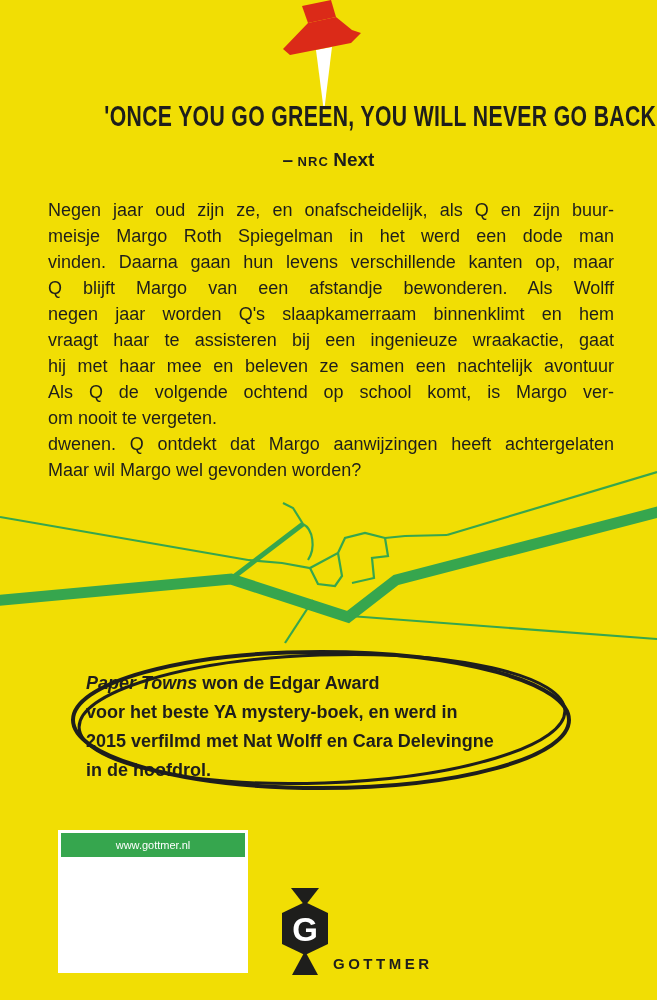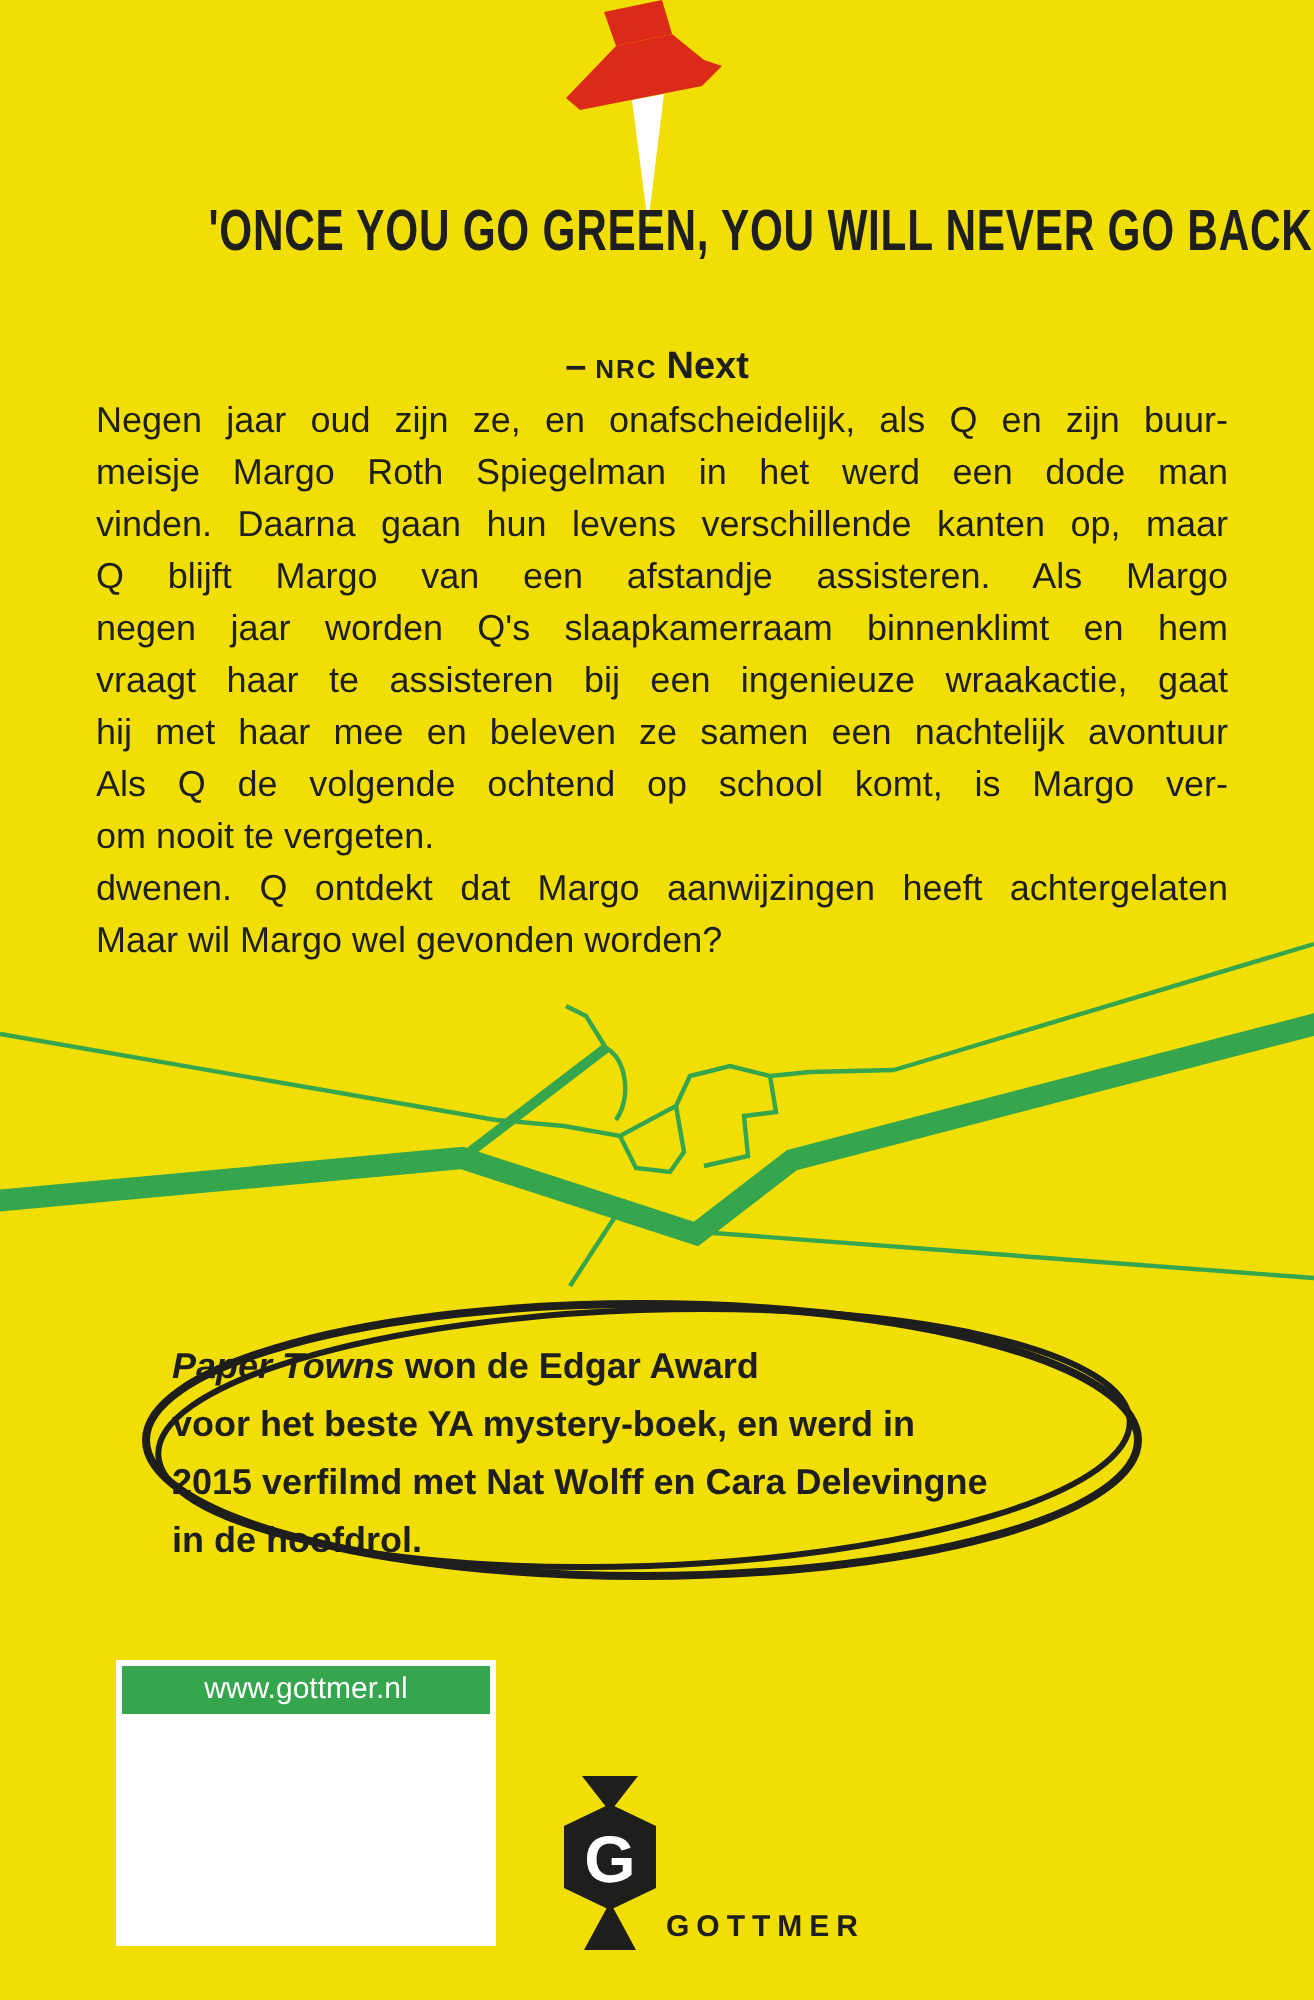--- a/index.html
+++ b/index.html
@@ -16,21 +16,21 @@
   
   .pin{position:absolute; left:270px; top:0; width:120px; height:120px;}
   .pin .cap{fill:var(--red);}
   .pin .needle{fill:var(--white);}
   
   .quote{position:absolute; top:100px; left:0; width:657px; text-align:center;}
   .quote-line{
     display:inline-block; white-space:nowrap; font-weight:bold; font-size:29px;
     transform:scaleX(0.73); transform-origin:50% 50%; letter-spacing:0.5px;
   }
-  .attribution{position:absolute; top:149px; left:0; width:657px; text-align:center; font-weight:bold;margin-top:24px;}
+  .attribution{position:absolute; top:149px; left:0; width:657px; text-align:center; font-weight:bold;}
   .attr-dash{font-size:19px;}
   .attr-src{font-size:13px; letter-spacing:1px;}
   .attr-suffix{font-size:19px;}
   
   .synopsis{position:absolute; top:197px; left:48px; width:566px; font-size:18px; line-height:26px;}
   .bline{width:100%;}
   .jline{text-align:justify; text-align-last:justify; text-justify:inter-word;}
   .lline{text-align:left;}
   
   .map{position:absolute; left:0; top:0; width:657px; height:1000px; pointer-events:none;}
@@ -42,21 +42,21 @@
   .award{position:absolute; left:66px; top:645px; width:512px; height:152px;}
   .award svg{position:absolute; left:0; top:0; width:512px; height:152px;}
   .sketch{fill:none; stroke:var(--ink);}
   .award-text{
     position:absolute; left:20px; right:20px; top:24px; text-align:left;
     font-weight:bold; font-size:18px; line-height:29px;
   }
   .award-title{font-style:italic;}
   
   .barcode-panel{position:absolute; left:58px; top:830px; width:190px; height:143px; background:var(--white); box-sizing:border-box; padding:3px;}
-  .site-bar{height:24px; line-height:24px; background:var(--green); color:var(--white); text-align:center; font-size:15px;}
+  .site-bar{height:24px; line-height:24px; background:var(--green); color:var(--white); text-align:center; font-size:11px;}
   .logo-mark{position:absolute; left:270px; top:880px; width:80px; height:100px;}
   .logo-mark .shape{fill:var(--ink);}
   .logo-mark text{fill:var(--white); font-family:"Liberation Sans", sans-serif; font-weight:bold; font-size:33px; text-anchor:middle;}
   .publisher-name{
     position:absolute; left:333px; top:955px; font-size:15px; font-weight:bold; letter-spacing:3.5px;
   }
 </style>
 </head>
 <body>
 
@@ -74,21 +74,21 @@
   <div class="attribution">
     <span class="attr-dash">–</span>
     <span class="attr-src">NRC</span>
     <span class="attr-suffix">Next</span>
   </div>
 
   <div class="synopsis">
     <div class="bline jline">Negen jaar oud zijn ze, en onafscheidelijk, als Q en zijn buur-</div>
     <div class="bline jline">meisje Margo Roth Spiegelman in het werd een dode man</div>
     <div class="bline jline">vinden. Daarna gaan hun levens verschillende kanten op, maar</div>
-    <div class="bline jline">Q blijft Margo van een afstandje assisteren. Als Margo</div>
+    <div class="bline jline">Q blijft Margo van een afstandje bewonderen. Als Wolff</div>
     <div class="bline jline">negen jaar worden Q's slaapkamerraam binnenklimt en hem</div>
     <div class="bline jline">vraagt haar te assisteren bij een ingenieuze wraakactie, gaat</div>
     <div class="bline jline">hij met haar mee en beleven ze samen een nachtelijk avontuur</div>
     <div class="bline jline">Als Q de volgende ochtend op school komt, is Margo ver-</div>
     <div class="bline lline">om nooit te vergeten.</div>
     <div class="bline jline">dwenen. Q ontdekt dat Margo aanwijzingen heeft achtergelaten</div>
     <div class="bline lline">Maar wil Margo wel gevonden worden?</div>
   </div>
 
   <svg class="map" viewBox="0 0 657 1000">

